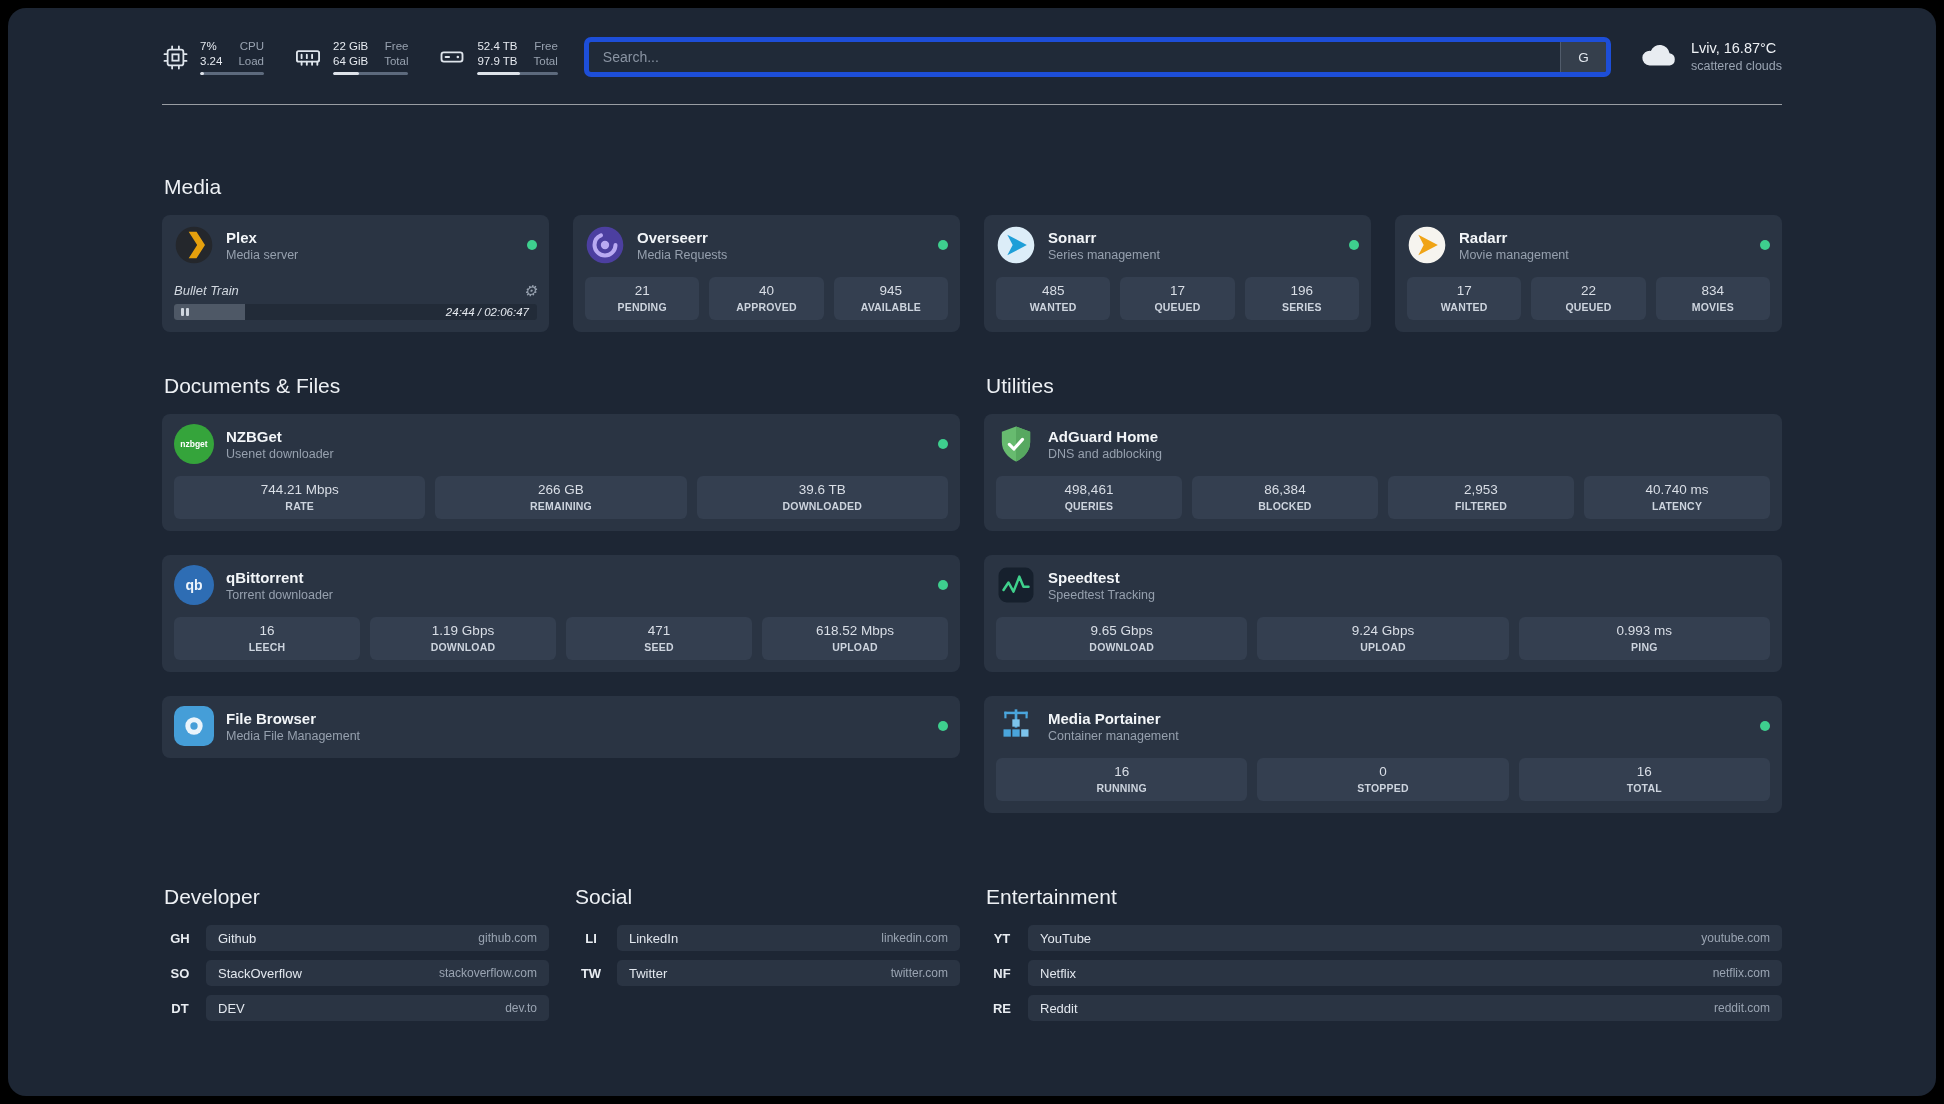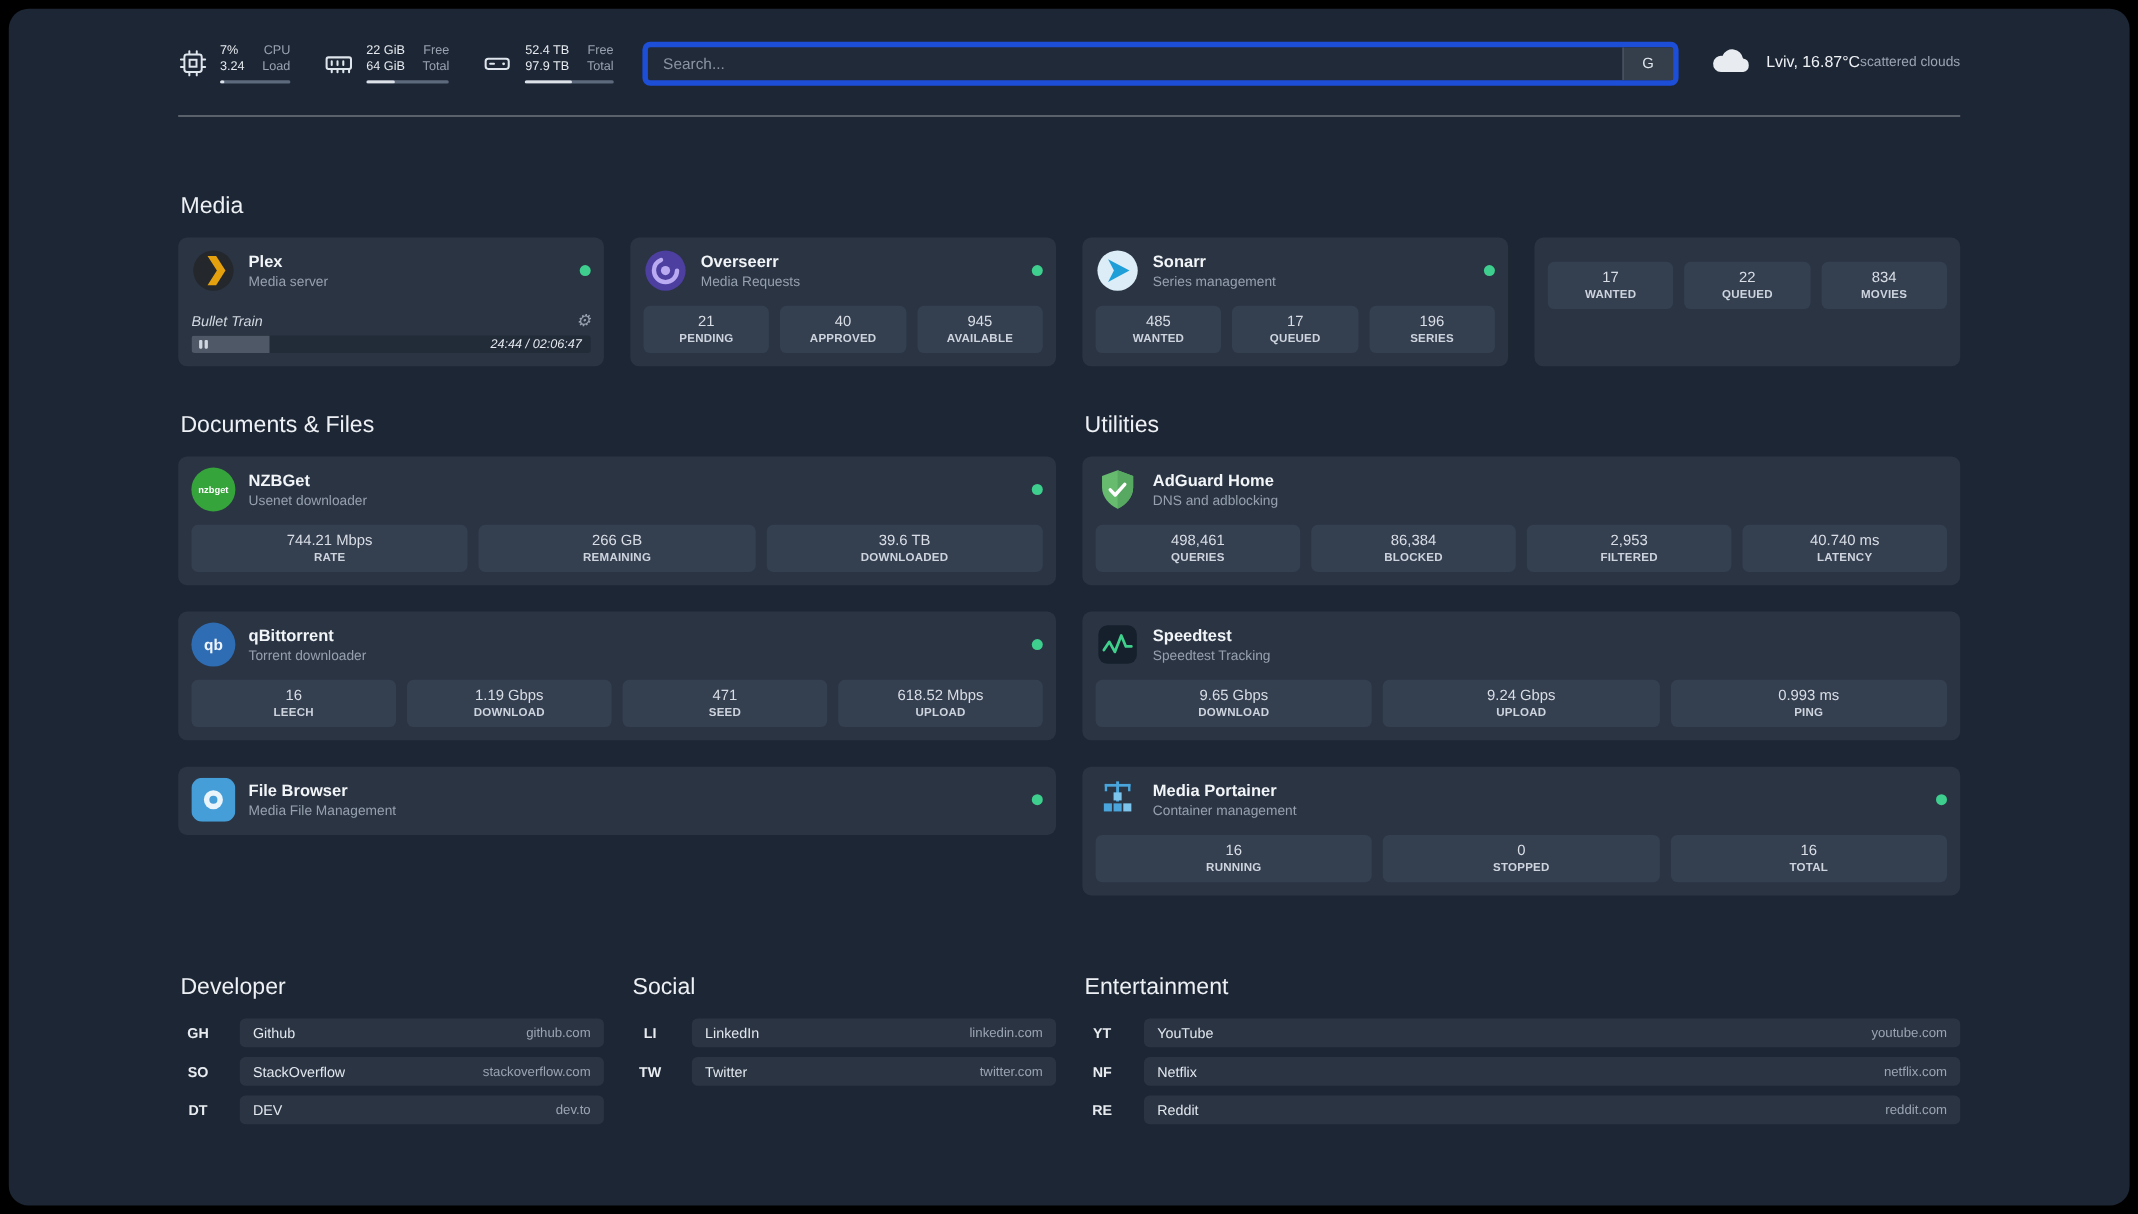--- a/index.html
+++ b/index.html
@@ -41,21 +41,21 @@
     font-family: "Liberation Sans", sans-serif;
   }
   .search-box input::placeholder { color: #8a94a3; }
   .provider-btn {
     width: 46px; display: flex; align-items: center; justify-content: center;
     background: #353f4c; border-left: 1px solid #515c6b;
     color: #e3e8ee; font-size: 13.5px; cursor: pointer;
   }
 
   .weather { display: flex; align-items: center; gap: 12px; }
-  .weather-text { display: flex; flex-direction: row; line-height: 1.35; }
+  .weather-text { display: flex; flex-direction: column; line-height: 1.35; }
   .weather-loc { font-size: 14.5px; color: #eef1f5; }
   .weather-cond { font-size: 12.5px; color: #9aa4b2; }
 
   .divider { margin-top: 24px; border-bottom: 1px solid rgba(255,255,255,0.55); }
 
   
   .section-title { font-size: 21px; font-weight: 500; color: #edf0f4; margin: 0 0 16px 2px; }
   .media-section { margin-top: 70px; }
   .cards-row { display: grid; grid-template-columns: repeat(4, 1fr); gap: 24px; }
 
@@ -93,21 +93,21 @@
   .np-time { position: absolute; right: 8px; top: 50%; transform: translateY(-50%); font-size: 11.5px; color: #e6eaf0; white-space: nowrap; }
 
   
   .mid { display: grid; grid-template-columns: 1fr 1fr; gap: 24px; margin-top: 42px; align-items: start; }
   .stack { display: flex; flex-direction: column; gap: 24px; }
 
   
   .bookmarks { display: grid; grid-template-columns: repeat(4, 1fr); gap: 24px; margin-top: 72px; padding-bottom: 44px; align-items: start; }
   .bm-group.span2 { grid-column: span 2; }
   .bm-list { display: flex; flex-direction: column; gap: 9px; }
-  .bm-row { display: flex; align-items: center; gap: 20px; }
+  .bm-row { display: flex; align-items: center; gap: 8px; }
   .bm-abbr { width: 36px; text-align: center; font-size: 13px; font-weight: 700; color: #e8ecf1; flex: none; }
   .bm-card {
     flex: 1; display: flex; align-items: center; justify-content: space-between;
     background: #2a3443; border-radius: 5px; height: 26px; padding: 0 12px; cursor: pointer;
   }
   .bm-name { font-size: 13px; color: #e2e7ee; }
   .bm-url { font-size: 12px; color: #9aa4b2; }
 </style>
 </head>
 <body>
@@ -304,20 +304,33 @@
               <div class="stat-label">QUEUED</div>
             </div>
             <div class="stat">
               <div class="stat-value">196</div>
               <div class="stat-label">SERIES</div>
             </div>
           </div>
         </div>
 
         <div class="card">
+          <div class="card-header">
+            <span class="app-icon">
+              <svg viewBox="0 0 24 24" width="40" height="40">
+                <circle cx="12" cy="12" r="11" fill="#f6f4ef"></circle>
+                <path d="M6.8 5.8L18.5 12 6.8 18.2l3.2-6.2z" fill="#f0a416"></path>
+              </svg>
+            </span>
+            <div class="card-titles">
+              <div class="card-name">Radarr</div>
+              <div class="card-desc">Movie management</div>
+            </div>
+            <span class="dot"></span>
+          </div>
           <div class="stats">
             <div class="stat">
               <div class="stat-value">17</div>
               <div class="stat-label">WANTED</div>
             </div>
             <div class="stat">
               <div class="stat-value">22</div>
               <div class="stat-label">QUEUED</div>
             </div>
             <div class="stat">

